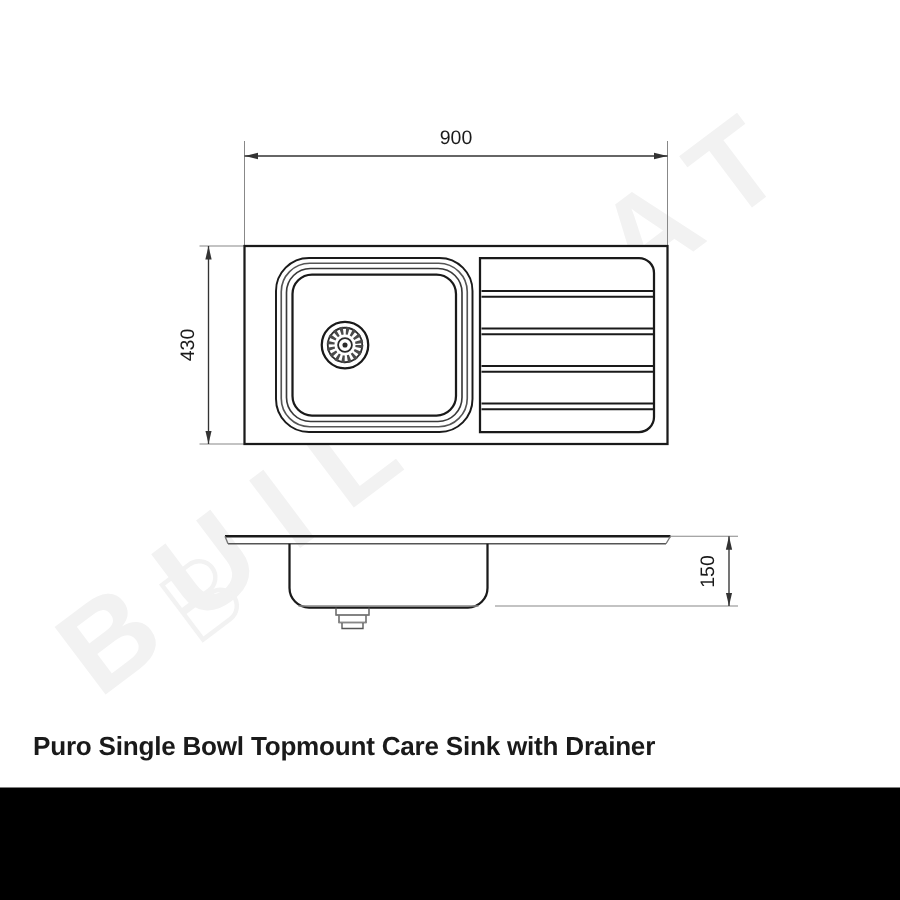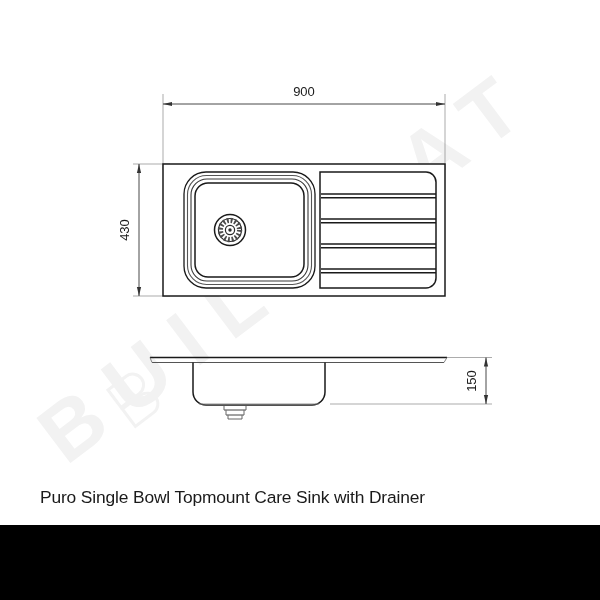--- a/index.html
+++ b/index.html
@@ -30,26 +30,25 @@
     width: 600px;
     height: 470px;
   }
   #product-title {
     position: absolute;
     left: 22px;
     top: 482px;
     width: 560px;
     height: 30px;
     font-size: 17.4px;
-    font-weight: normal;
+    font-weight: bold;
     color: #1a1a1a;
     letter-spacing: -0.15px;
     line-height: 30px;
     white-space: nowrap;
-    margin-left: 18px;
   }
   #footer-bar {
     position: absolute;
     left: 0;
     top: 525px;
     width: 600px;
     height: 75px;
     background: #000000;
   }
 </style>

